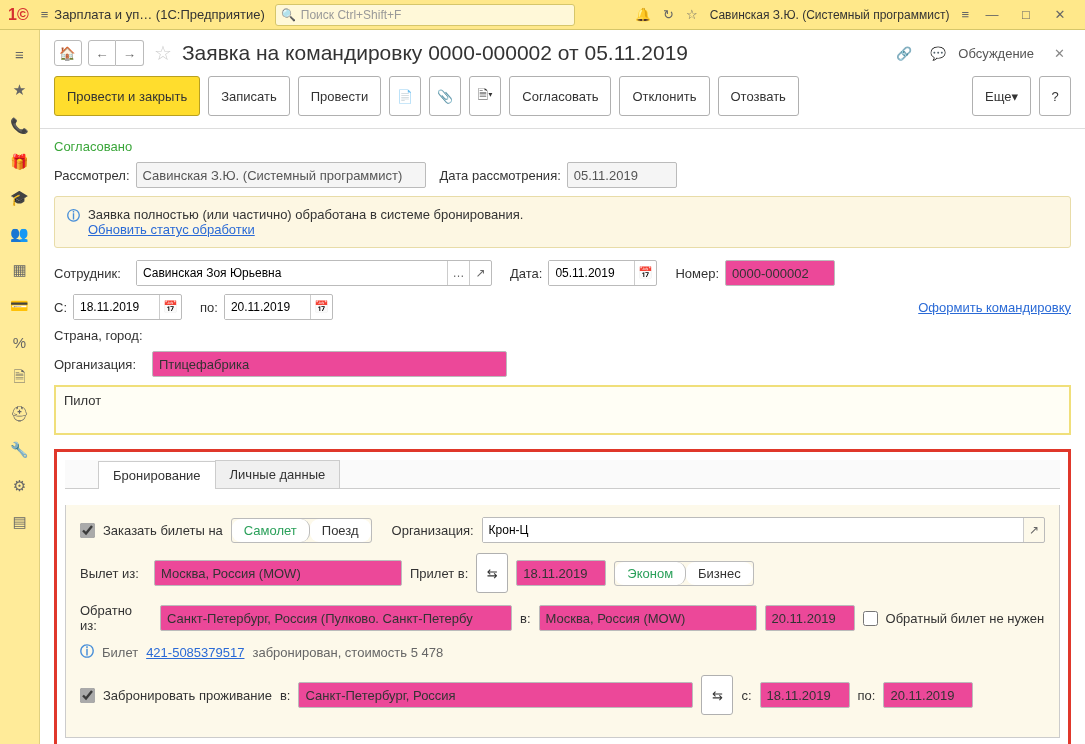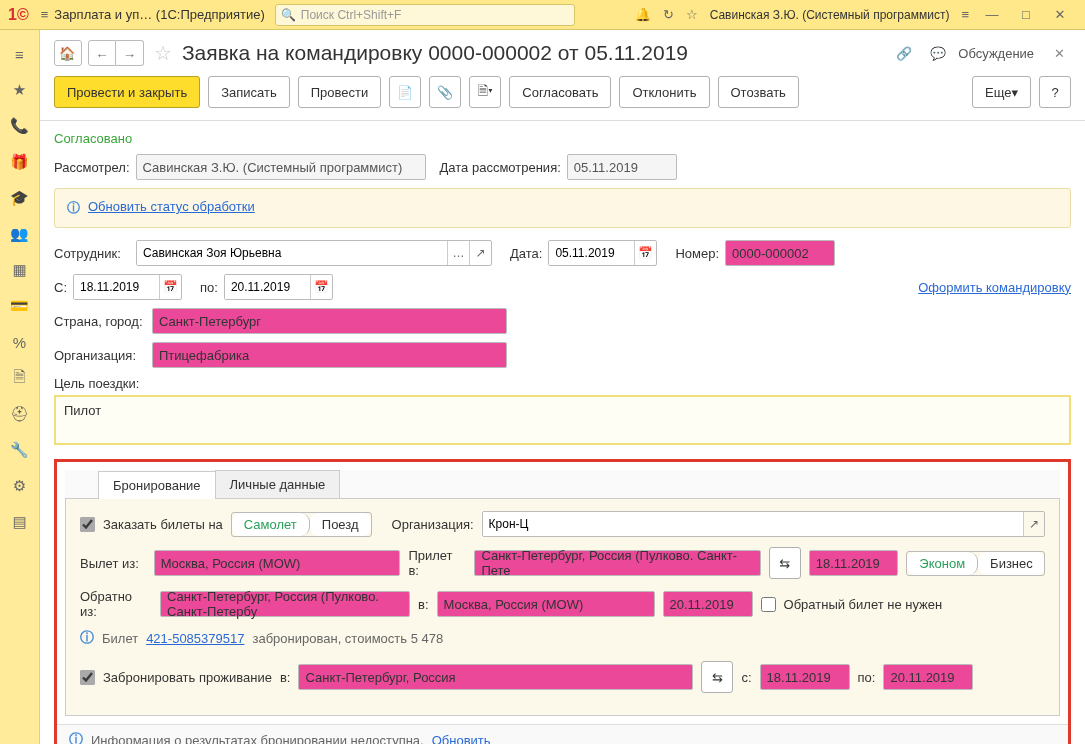--- a/index.html
+++ b/index.html
@@ -20,41 +20,41 @@
 .doc-header { display: flex; align-items: center; padding: 10px 14px 4px; gap: 6px; }
 .doc-header .nav-btn { width: 28px; height: 26px; border: 1px solid #bbb; background: #fff; border-radius: 3px; display: flex; align-items: center; justify-content: center; color: #666; }
 .doc-header .arrow-group { display: inline-flex; }
 .doc-header .arrow-group .nav-btn { border-radius: 0; }
 .doc-header .arrow-group .nav-btn:first-child { border-radius: 3px 0 0 3px; }
 .doc-header .arrow-group .nav-btn:last-child { border-radius: 0 3px 3px 0; border-left: none; }
 .doc-title { font-size: 21px; color: #333; margin-left: 4px; }
 .doc-header .spacer { flex: 1; }
 .doc-header .hdr-icon { color: #888; margin: 0 6px; cursor: pointer; }
 .toolbar { padding: 6px 14px 12px; display: flex; align-items: center; gap: 8px; border-bottom: 1px solid #ddd; }
-.btn { height: 32px; border: 1px solid #b0b0b0; background: #fff; border-radius: 3px; padding: 0 12px; font-size: 13px; color: #333; cursor: pointer; display: inline-flex; align-items: center; }
+.btn { height: 40px; border: 1px solid #b0b0b0; background: #fff; border-radius: 3px; padding: 0 12px; font-size: 13px; color: #333; cursor: pointer; display: inline-flex; align-items: center; }
 .btn.primary { background: #ffdd2d; border-color: #b8a020; font-weight: normal; }
 .btn.icon-only { width: 32px; padding: 0; justify-content: center; }
 .toolbar .spacer { flex: 1; }
 .content { padding: 10px 14px; }
 .status-green { color: #3aa63a; font-size: 13px; margin-bottom: 8px; }
 .row { display: flex; align-items: center; margin-bottom: 8px; gap: 6px; }
 .row label { color: #333; font-size: 13px; }
 .input { height: 26px; border: 1px solid #bbb; background: #ec4899; padding: 0 6px; font-size: 13px; color: #333; display: inline-flex; align-items: center; border-radius: 2px; }
 .input.ro { background: #f5f5f5; color: #555; }
 .info-box { background: #fdf7e3; border: 1px solid #e8dca8; padding: 10px 12px; margin: 8px 0 12px; display: flex; align-items: flex-start; gap: 8px; border-radius: 3px; }
 .info-icon { color: #4a90d9; font-weight: bold; }
 .link { color: #2a6ad6; text-decoration: underline; cursor: pointer; }
 .input-cmb { display: inline-flex; align-items: center; height: 26px; border: 1px solid #bbb; border-radius: 2px; }
 .input-cmb input { border: none; height: 100%; padding: 0 6px; font-size: 12px; outline: none; }
 .input-cmb .ib { width: 22px; height: 100%; border-left: 1px solid #ccc; display: flex; align-items: center; justify-content: center; color: #666; font-size: 12px; cursor: pointer; }
 .float-right-link { float: right; }
 .purpose-label { margin-bottom: 4px; }
 .purpose-box { border: 2px solid #f0df7a; background: #fffef5; padding: 6px 8px; min-height: 50px; font-size: 13px; }
 .red-box { border: 3px solid #e0382b; margin: 14px 0 0; padding: 0; }
-.tabs { display: flex; border-bottom: 1px solid #ccc; background: #fafafa; margin: 8px 8px 0; padding-left: 33px; }
+.tabs { display: flex; border-bottom: 1px solid #ccc; background: #fafafa; margin: 8px 8px 16px; padding-left: 33px; }
 .tab { padding: 6px 14px; border: 1px solid #ccc; border-bottom: none; background: #f0f0f0; font-size: 13px; color: #333; cursor: pointer; margin-right: -1px; }
 .tab.active { background: #fff; position: relative; top: 1px; }
 .booking { padding: 12px 14px; background: #fdf9ea; margin: 0 8px 8px; border: 1px solid #ccc; border-top: none; }
 .cb { width: 15px; height: 15px; accent-color: #aaa; }
 .seg { display: inline-flex; border: 1px solid #bbb; border-radius: 3px; overflow: hidden; }
 .seg .sg { padding: 4px 12px; background: #fff; border-right: 1px solid #bbb; cursor: pointer; font-size: 13px; border-radius: 9px; }
 .seg .sg:last-child { border-right: none; }
 .seg .sg.active { color: #2aa05a; font-weight: normal; }
 .brow { display: flex; align-items: center; gap: 8px; margin-bottom: 10px; }
 .info-line { display: flex; align-items: center; gap: 8px; margin: 10px 0; color: #666; }
@@ -136,20 +136,21 @@
       <div class="row">
         <label>Рассмотрел:</label>
         <span class="input ro" style="width:290px">Савинская З.Ю. (Системный программист)</span>
         <label style="margin-left:8px">Дата рассмотрения:</label>
         <span class="input ro" style="width:110px">05.11.2019</span>
       </div>
 
       <div class="info-box">
         <span class="info-icon">ⓘ</span>
         <div>
+          <div>Заявка полностью (или частично) обработана в системе бронирования.</div>
           <span class="link">Обновить статус обработки</span>
         </div>
       </div>
 
       <div class="row">
         <label style="width:76px">Сотрудник:</label>
         <div class="input-cmb">
           <input style="width: 310px;" value="Савинская Зоя Юрьевна">
           <span class="ib">…</span>
           <span class="ib">↗</span>
@@ -172,28 +173,26 @@
         <label style="margin-left:12px">по:</label>
         <div class="input-cmb">
           <input style="width: 85px;" value="20.11.2019">
           <span class="ib">📅</span>
         </div>
         <span class="link float-right-link" style="margin-left:auto">Оформить командировку</span>
       </div>
 
       <div class="row">
         <label style="width:92px">Страна, город:</label>
-        <span class="input" style="width:355px">Санкт-Петербург</span>
       </div>
       <div class="row">
         <label style="width:92px">Организация:</label>
         <span class="input" style="width:355px">Птицефабрика</span>
       </div>
 
-      <div class="purpose-label">Цель поездки:</div>
       <div class="purpose-box">Пилот</div>
 
       <div class="red-box">
         <div class="tabs">
           <div class="tab active">Бронирование</div>
           <div class="tab">Личные данные</div>
         </div>
         <div class="booking">
           <div class="brow">
             <input type="checkbox" class="cb" checked="" style="">
@@ -206,32 +205,31 @@
             <div class="input-cmb" style="flex:1">
               <input style="width: 100%;" value="Крон-Ц">
               <span class="ib">↗</span>
             </div>
           </div>
 
           <div class="brow">
             <label style="width:66px">Вылет из:</label>
             <span class="input" style="width:248px">Москва, Россия (MOW)</span>
             <label>Прилет в:</label>
-            <span class="input" style="width:288px">Санкт-Петербург, Россия (Пулково. Санкт-Пете</span>
             <button class="btn icon-only">⇆</button>
             <span class="input" style="width:90px">18.11.2019</span>
             <div class="seg">
               <div class="sg active">Эконом</div>
               <div class="sg">Бизнес</div>
             </div>
           </div>
 
           <div class="brow">
             <label style="width:72px">Обратно из:</label>
-            <span class="input" style="width:250px">Санкт-Петербург, Россия (Пулково. Санкт-Петербу</span>
+            <span class="input" style="width:352px">Санкт-Петербург, Россия (Пулково. Санкт-Петербу</span>
             <label>в:</label>
             <span class="input" style="width:218px">Москва, Россия (MOW)</span>
             <span class="input" style="width:90px">20.11.2019</span>
             <input type="checkbox" class="cb" style="">
             <label>Обратный билет не нужен</label>
           </div>
 
           <div class="info-line">
             <span class="info-icon">ⓘ</span>
             <span>Билет</span>

